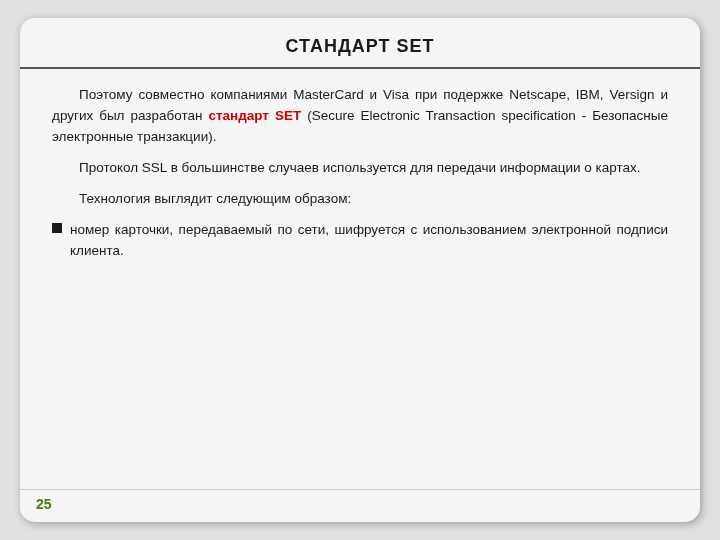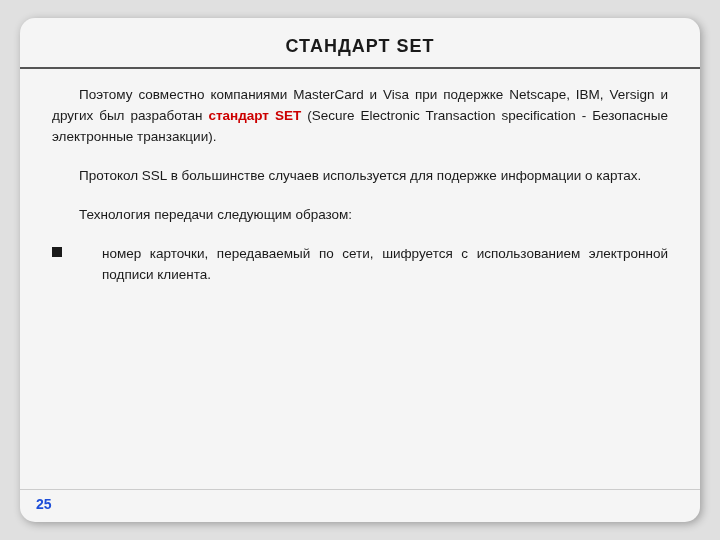--- a/index.html
+++ b/index.html
@@ -39,21 +39,21 @@
       letter-spacing: 1px;
       border-bottom: 2px solid #555;
       margin-bottom: 0;
     }
 
     .slide-content {
       flex: 1;
       padding: 16px 32px 16px 32px;
       display: flex;
       flex-direction: column;
-      gap: 18px;
+      gap: 10px;
       font-size: 13.5px;
       color: #1a1a1a;
       line-height: 1.55;
       text-align: justify;
     }
 
     .paragraph {
       text-indent: 2em;
     }
 
@@ -78,47 +78,46 @@
       display: inline-block;
       width: 10px;
       height: 10px;
       background: #1a1a1a;
       flex-shrink: 0;
       margin-top: 3px;
     }
 
     .bullet-text {
       flex: 1;
-      margin-left: 32px;
     }
 
     .slide-footer {
       padding: 6px 16px 10px;
       font-size: 14px;
-      color: #1d4ed8;
+      color: #4d7c0f;
       font-weight: bold;
       border-top: 1px solid #ccc;
     }
   </style>
 </head>
 <body>
 
 <div class="slide">
   <div class="slide-title">СТАНДАРТ SET</div>
 
   <div class="slide-content">
 
     <div class="paragraph">
       <span>Поэтому совместно компаниями MasterCard и Visa при подержке Netscape, IBM, Versign и других был разработан </span><span class="highlight">стандарт SET</span><span> (Secure Electronic Transaction specification - Безопасные электронные транзакции).</span>
     </div>
 
-    <div class="paragraph">Протокол SSL в большинстве случаев используется для подержке информации о картах.</div>
+    <div class="paragraph">Протокол SSL в большинстве случаев используется для передачи информации о картах.</div>
 
 
-    <div class="paragraph">Технология передачи следующим образом:</div>
+    <div class="paragraph">Технология выглядит следующим образом:</div>
 
     <div class="bullet-section">
       <div class="bullet-item">
         <span class="bullet-marker"></span>
         <span class="bullet-text">номер карточки, передаваемый по сети, шифруется с использованием электронной подписи клиента.</span>
       </div>
     </div>
 
   </div>
 

